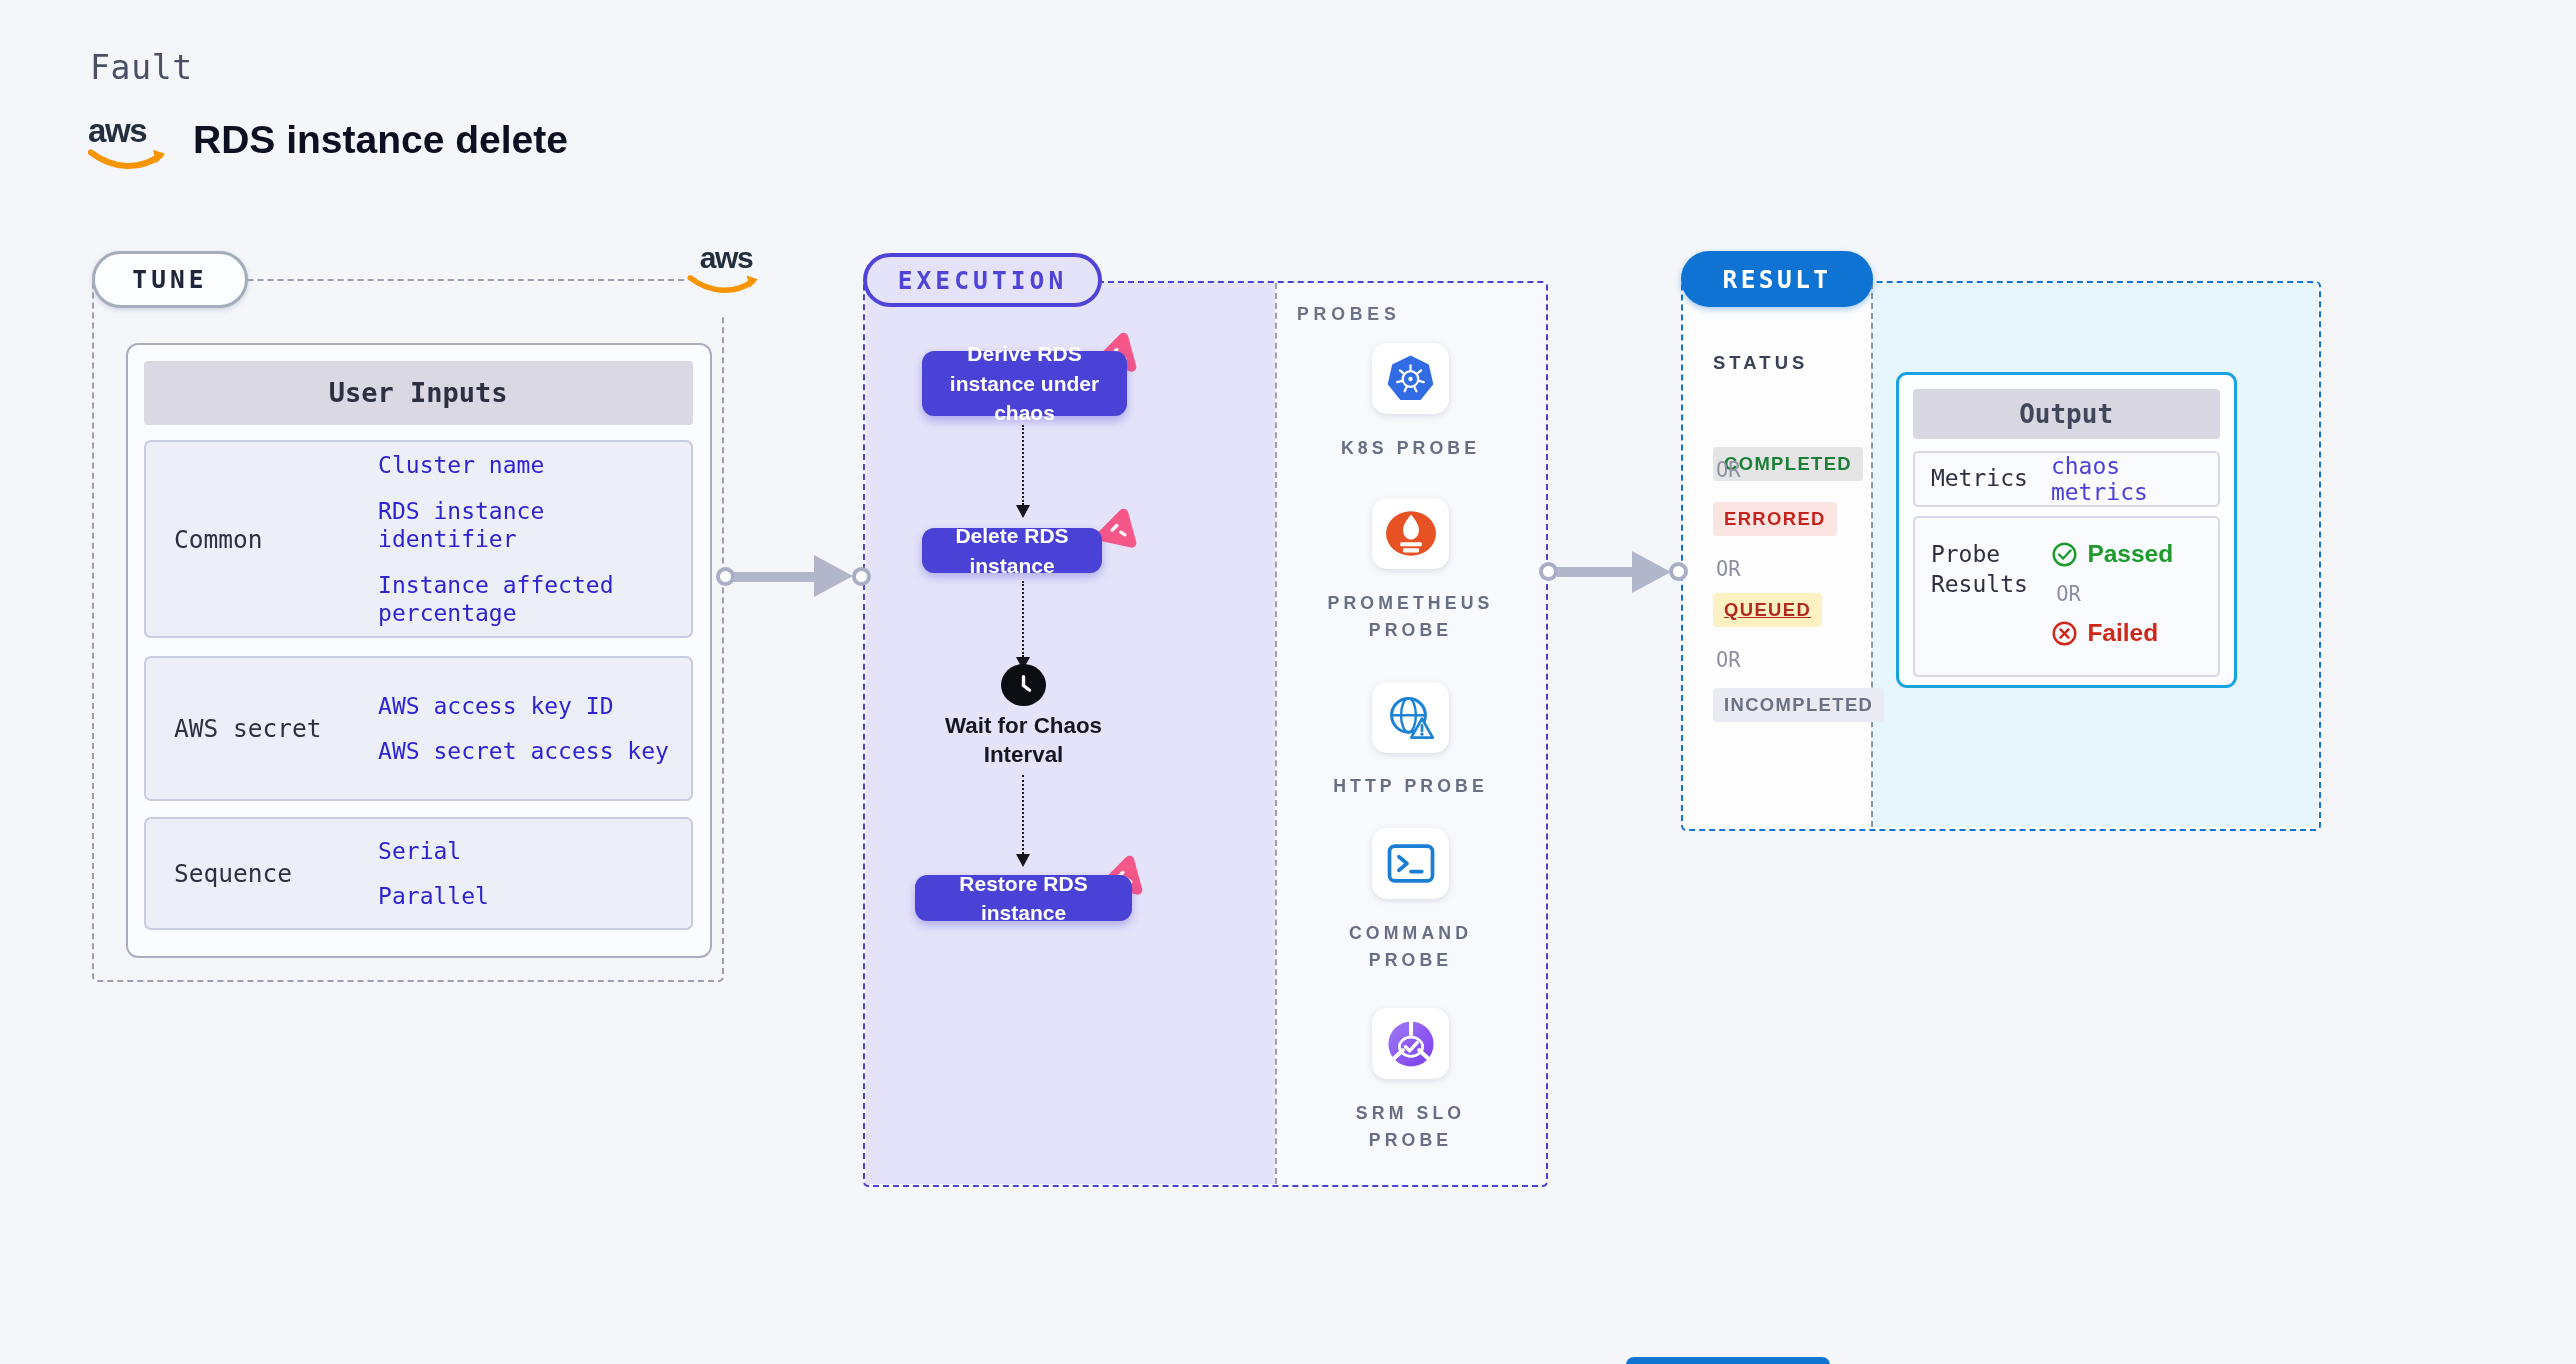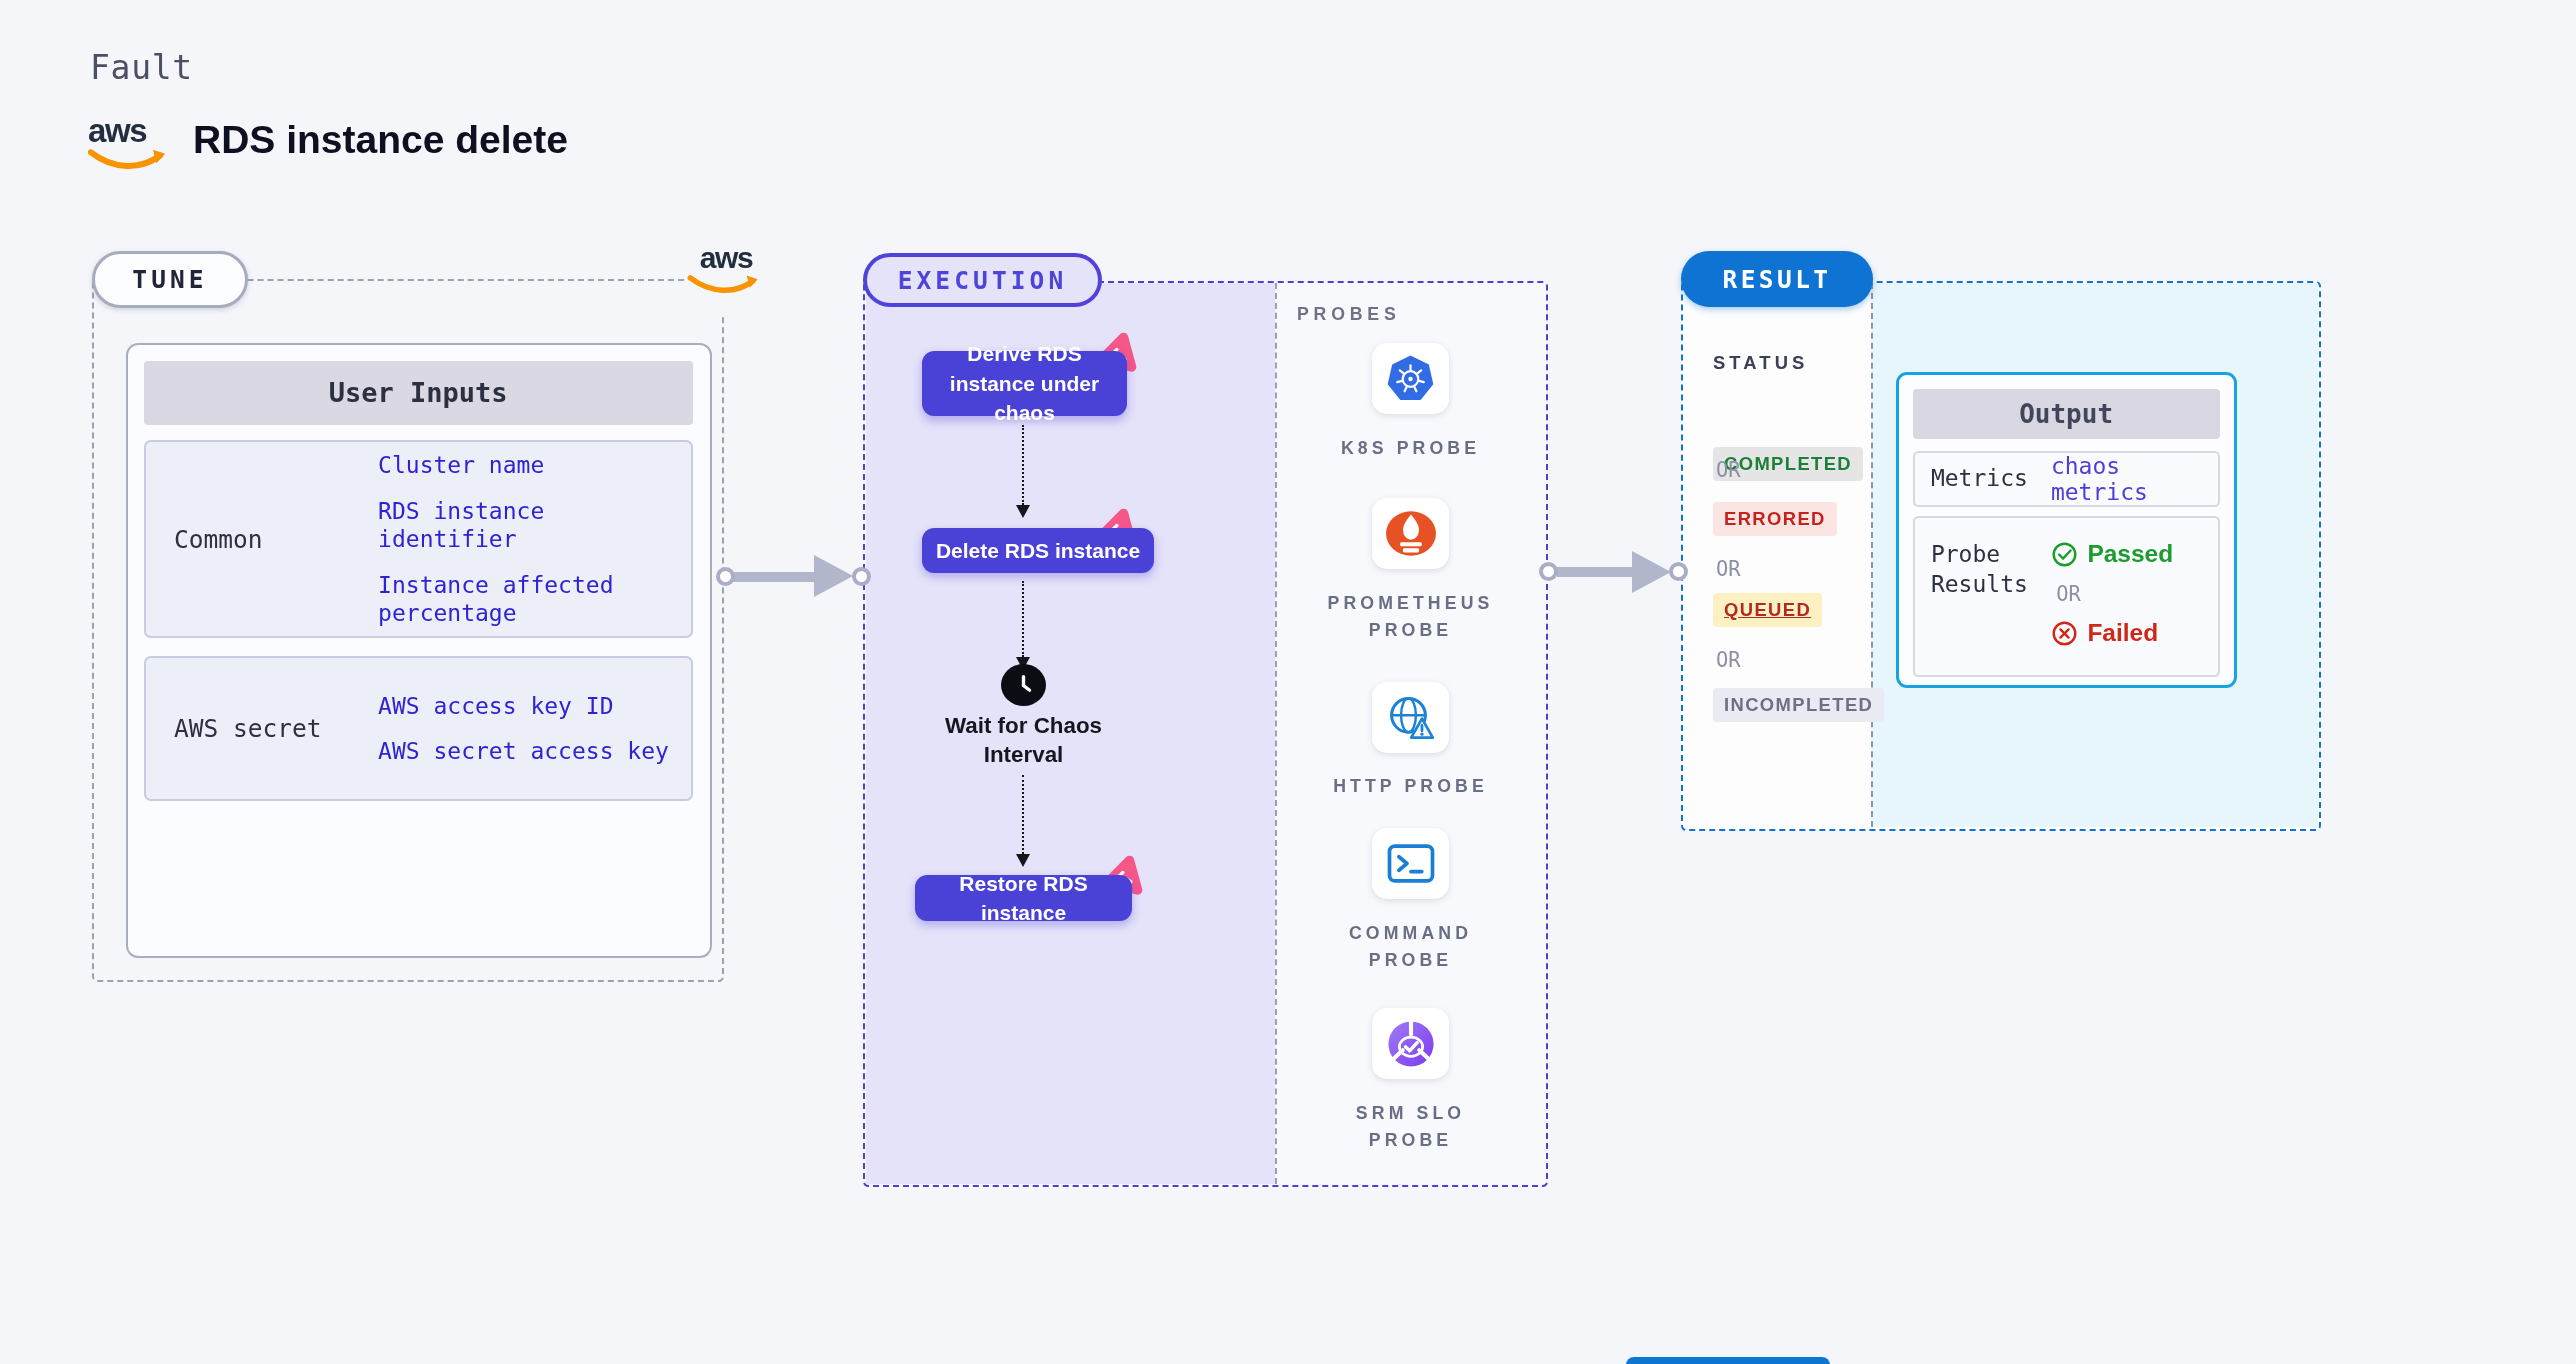--- a/index.html
+++ b/index.html
@@ -107,20 +107,27 @@
     </div>
 
     <div class="abs ui-row" style="top:311px; height:145px;">
       <div class="row-label">AWS secret</div>
       <div class="row-values">
         <div>AWS access key ID</div>
         <div>AWS secret access key</div>
       </div>
     </div>
 
+    <div class="abs ui-row" style="top:472px; height:113px;">
+      <div class="row-label">Sequence</div>
+      <div class="row-values">
+        <div>Serial</div>
+        <div>Parallel</div>
+      </div>
+    </div>
   </div>
 
   <div class="abs conn-circle" style="left:716px; top:567px;"></div>
   <div class="abs conn-bar" style="left:733px; top:572px; width:82px;"></div>
   <div class="abs conn-head" style="left:814px; top:555px;"></div>
   <div class="abs conn-circle" style="left:852px; top:567px;"></div>
 
   <div class="abs exec-fill"></div>
   <div class="abs probes-panel"></div>
   <div class="abs exec-box"></div>
@@ -135,21 +142,21 @@
   <div class="abs step-btn" style="left:922px; top:351px; width:205px; height:65px; padding:0 9.5px;">Derive RDS instance under chaos</div>
 
   <div class="abs dot-line" style="left:1022px; top:425px; height:80px;"></div>
   <div class="abs dot-head" style="left:1016px; top:505px;"></div>
 
   <svg class="abs chaos-badge" style="left:1094px; top:508px;" viewBox="0 0 64 64">
     <path d="M10 42 L44 8 L56 52 Z" fill="#f65789" stroke="#f65789" stroke-width="14" stroke-linejoin="round"></path>
     <line x1="27" y1="33" x2="34" y2="26" stroke="#ffffff" stroke-width="5" stroke-linecap="round"></line>
     <line x1="40" y1="36" x2="46" y2="40" stroke="#ffffff" stroke-width="5" stroke-linecap="round"></line>
   </svg>
-  <div class="abs step-btn" style="left:922px; top:528px; width:232px; height:45px;">Delete RDS instance</div>
+  <div class="abs step-btn" style="left:922px; top:528px; width:180px; height:45px;">Delete RDS instance</div>
 
   <div class="abs dot-line" style="left:1022px; top:581px; height:76px;"></div>
   <div class="abs dot-head" style="left:1016px; top:657px;"></div>
 
   <div class="abs clock-bubble">
     <svg width="27" height="27" viewBox="0 0 40 40">
       <line x1="20" y1="20" x2="20" y2="7" stroke="#ffffff" stroke-width="5" stroke-linecap="round"></line>
       <line x1="20" y1="20" x2="29" y2="27" stroke="#ffffff" stroke-width="5" stroke-linecap="round"></line>
     </svg>
   </div>

